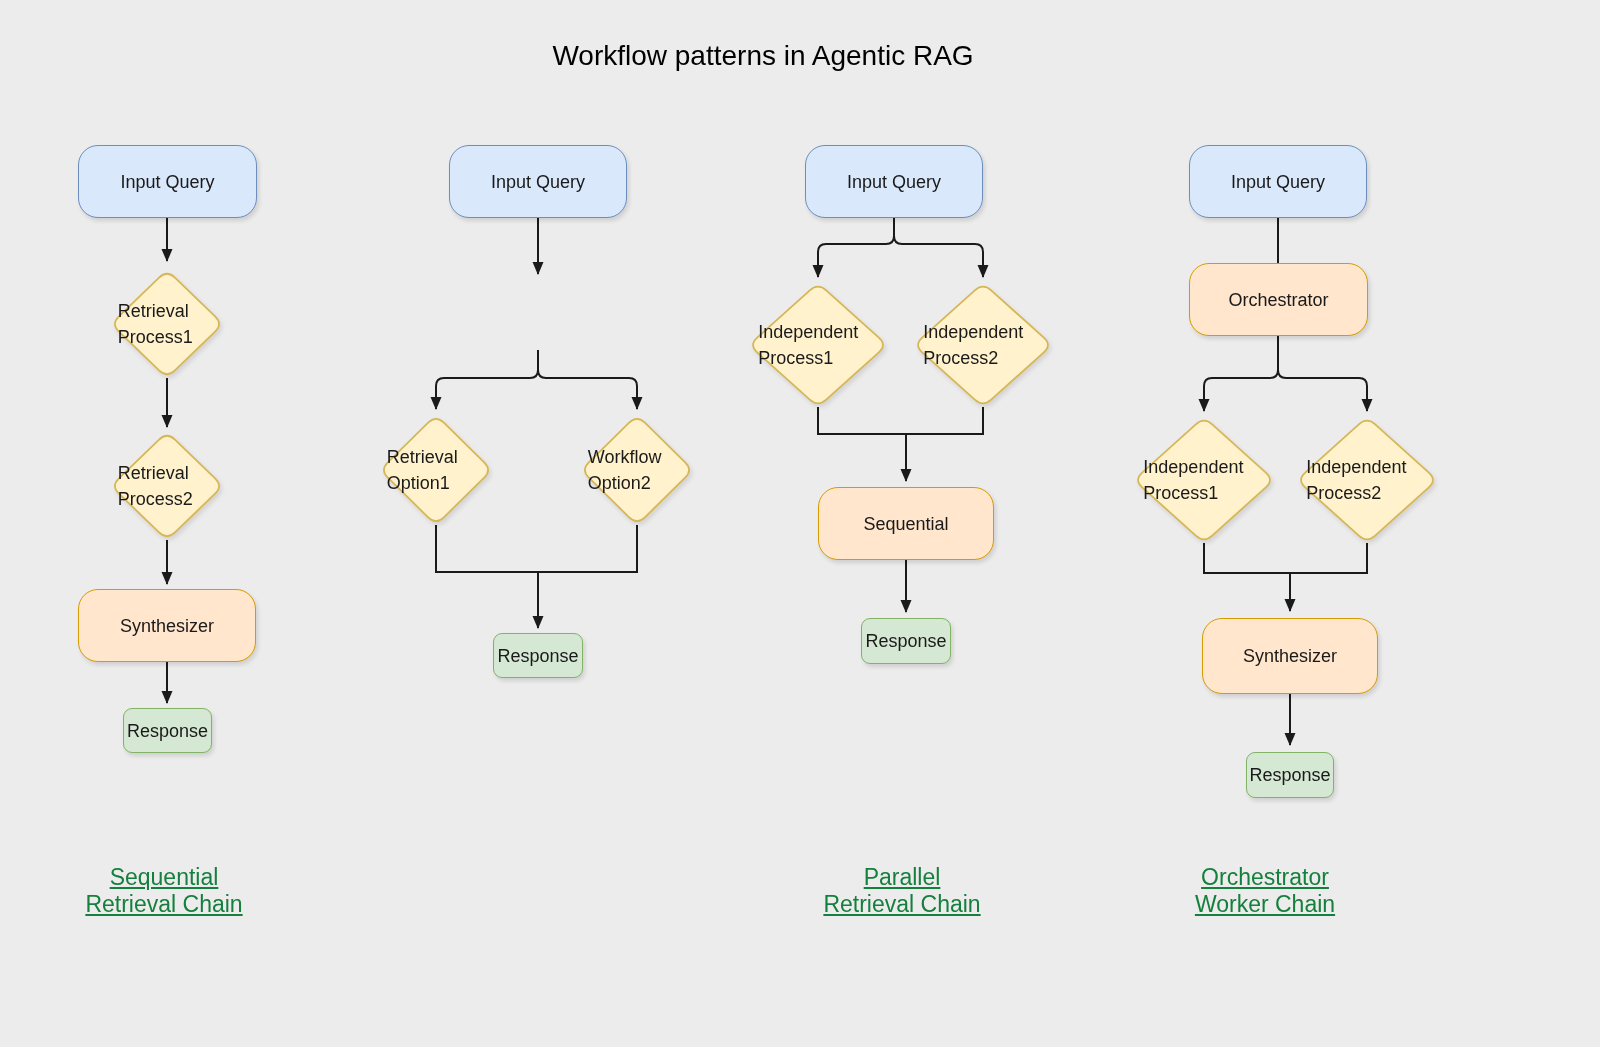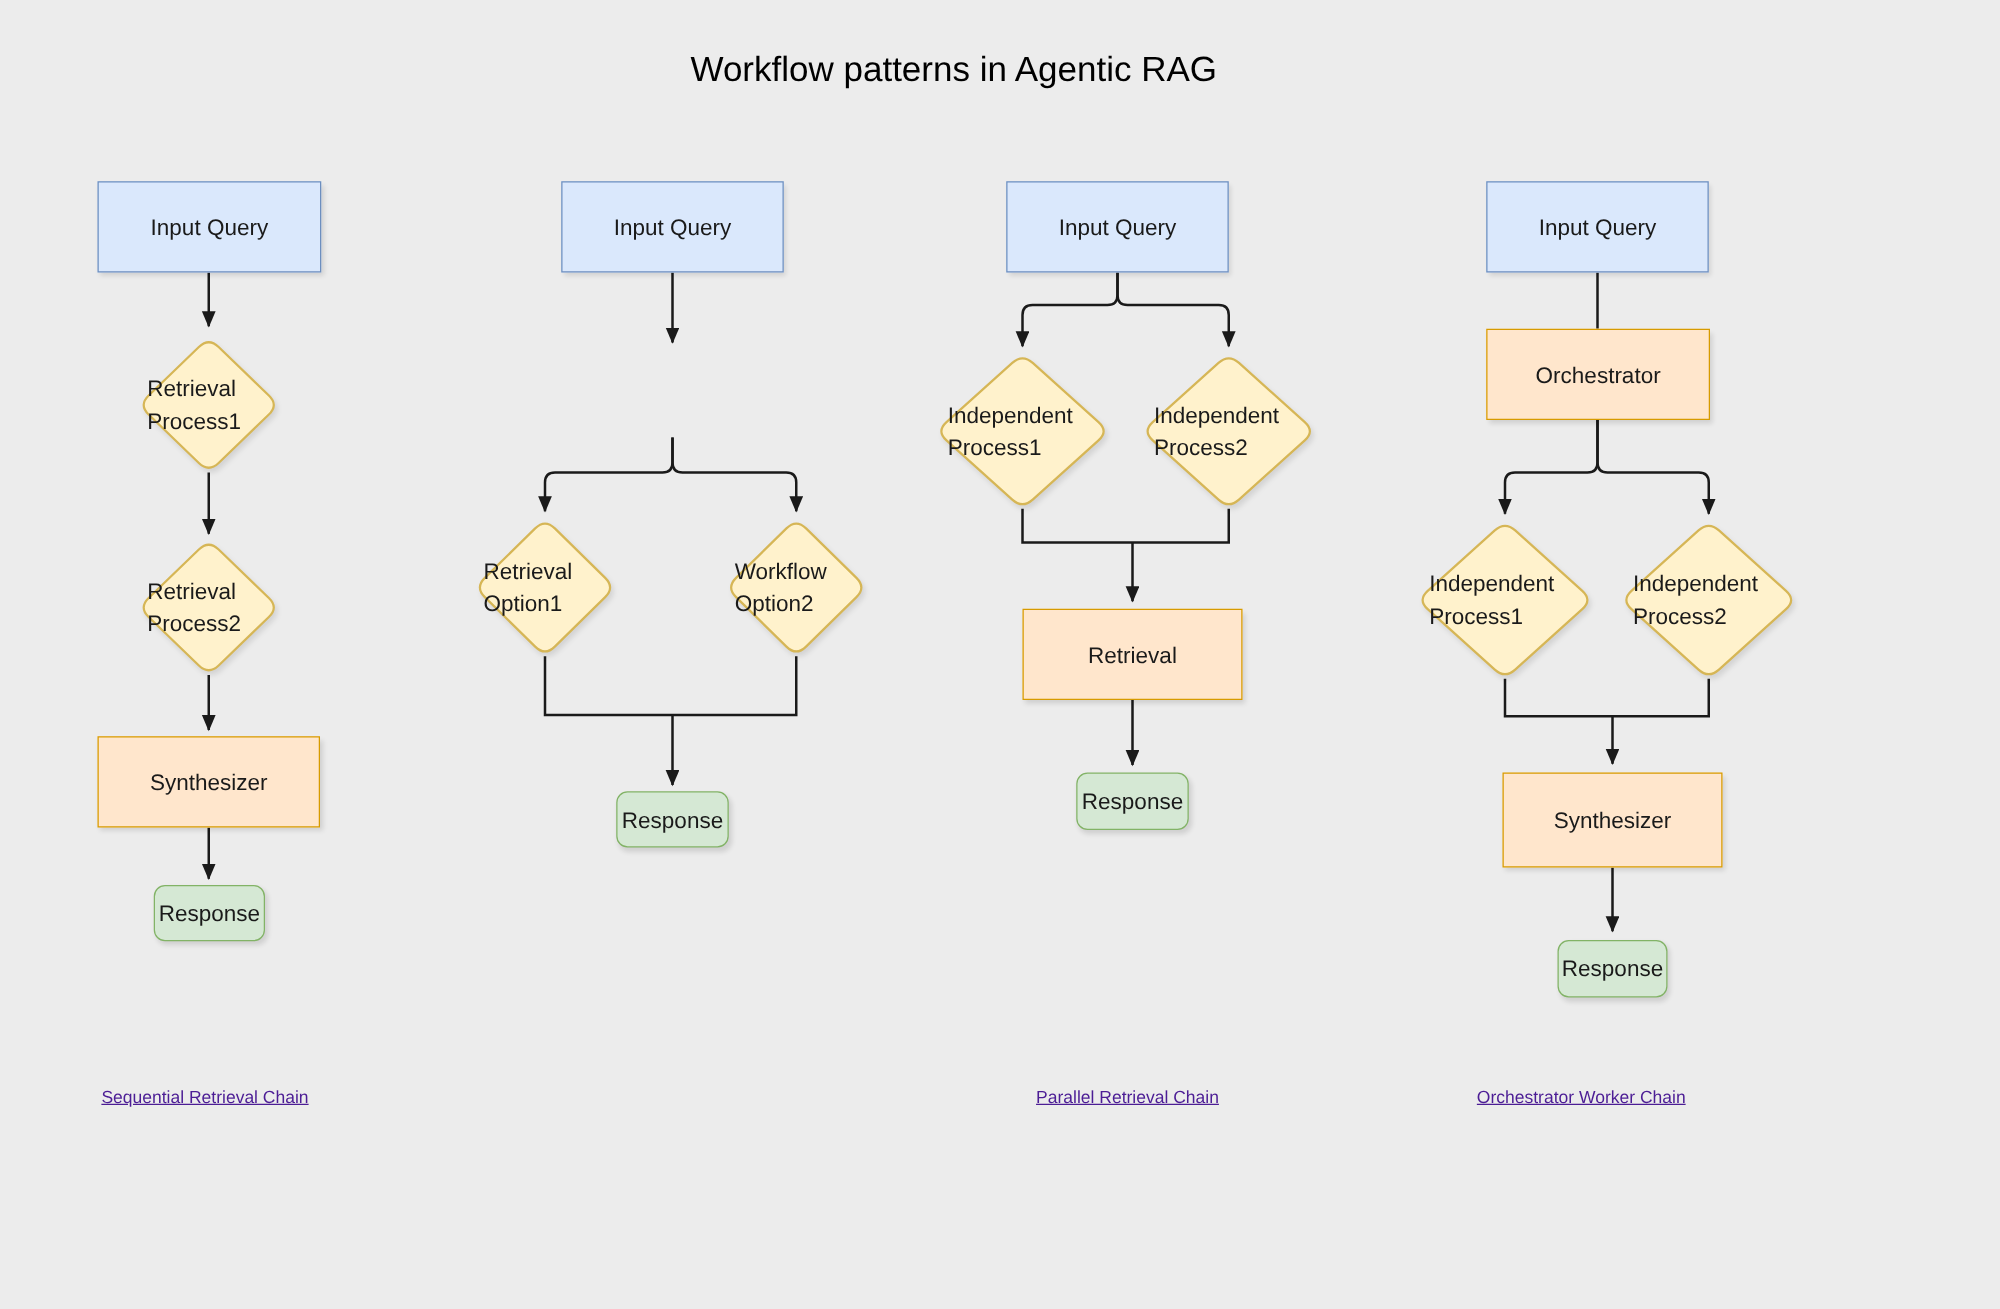--- a/index.html
+++ b/index.html
@@ -14,21 +14,21 @@
   #edges path.edge{fill:none;stroke:var(--edge,#1a1a1a);stroke-width:2;}
   #arrowhead path{fill:var(--edge,#1a1a1a);}
 
   .page-title{
     position:absolute;left:763px;top:40px;transform:translateX(-50%);
     font-size:28px;font-weight:normal;color:#000;white-space:nowrap;
   }
 
   .node{
     position:absolute;display:flex;align-items:center;justify-content:center;
-    box-sizing:border-box;border:1.6px solid #999;border-radius:0;
+    box-sizing:border-box;border:1.6px solid #999;border-radius:20px;
     box-shadow:2px 3px 4px rgba(0,0,0,0.12);
     text-align:center;
   }
   .node-label{
     font-size:18px;line-height:26px;color:var(--text,#1a1a1a);
   }
   .node.blue{background:var(--blue-fill,#dae8fc);border-color:var(--blue-stroke,#6c8ebf);}
   .node.orange{background:var(--orange-fill,#ffe6cc);border-color:var(--orange-stroke,#d79b00);}
   .node.green{background:var(--green-fill,#d5e8d4);border-color:var(--green-stroke,#82b366);border-radius:9px;}
   .node.green .node-label{white-space:nowrap;}
@@ -36,21 +36,21 @@
   .diamond{position:absolute;}
   .diamond svg{position:absolute;left:0;top:0;filter:drop-shadow(2px 3px 2px rgba(0,0,0,0.10));}
   .diamond svg path{fill:var(--yellow-fill,#fff2cc);stroke:var(--yellow-stroke,#d6b656);stroke-width:1.8;}
   .dlabel{
     position:absolute;left:50%;top:50%;transform:translate(-50%,-50%);
     width:82%;text-align:left;font-size:18px;line-height:26px;color:var(--text,#1a1a1a);
   }
 
   .caption{
     position:absolute;text-align:center;
-    font-size:14px;line-height:27px;color:#4c1d95;
+    font-size:23px;line-height:27px;color:#15803d;
   }
   .caption span{text-decoration:underline;}
 </style>
 </head>
 <body>
 
 <div id="canvas">
 
   <div class="page-title">Workflow patterns in Agentic RAG</div>
 
@@ -139,21 +139,21 @@
       </svg>
     <span class="dlabel">Independent Process1</span>
   </div>
   <div class="diamond" style="left:910px;top:279px;width:146px;height:132px">
     <svg width="146" height="132" viewBox="0 0 146 132">
         <path d="M 64.81787069420449 11.352058216801762 Q 73 4 81.18212930579551 11.352058216801762 L 133.8178706942045 58.64794178319824 Q 142 66 133.8178706942045 73.35205821680177 L 81.18212930579551 120.64794178319823 Q 73 128 64.81787069420449 120.64794178319823 L 12.182129305795508 73.35205821680177 Q 4 66 12.182129305795508 58.64794178319824 Z"></path>
       </svg>
     <span class="dlabel">Independent Process2</span>
   </div>
   <div class="node orange" style="left:818px;top:487px;width:176px;height:73px">
-    <span class="node-label">Retrieval</span>
+    <span class="node-label">Sequential</span>
   </div>
   <div class="node green" style="left:861px;top:618px;width:90px;height:46px">
     <span class="node-label">Response</span>
   </div>
   <div class="caption" style="left:816px;top:864px;width:172px">
     <span>Parallel Retrieval Chain</span>
   </div>
 
   <div class="node blue" style="left:1189px;top:145px;width:178px;height:73px">
     <span class="node-label">Input Query</span>

